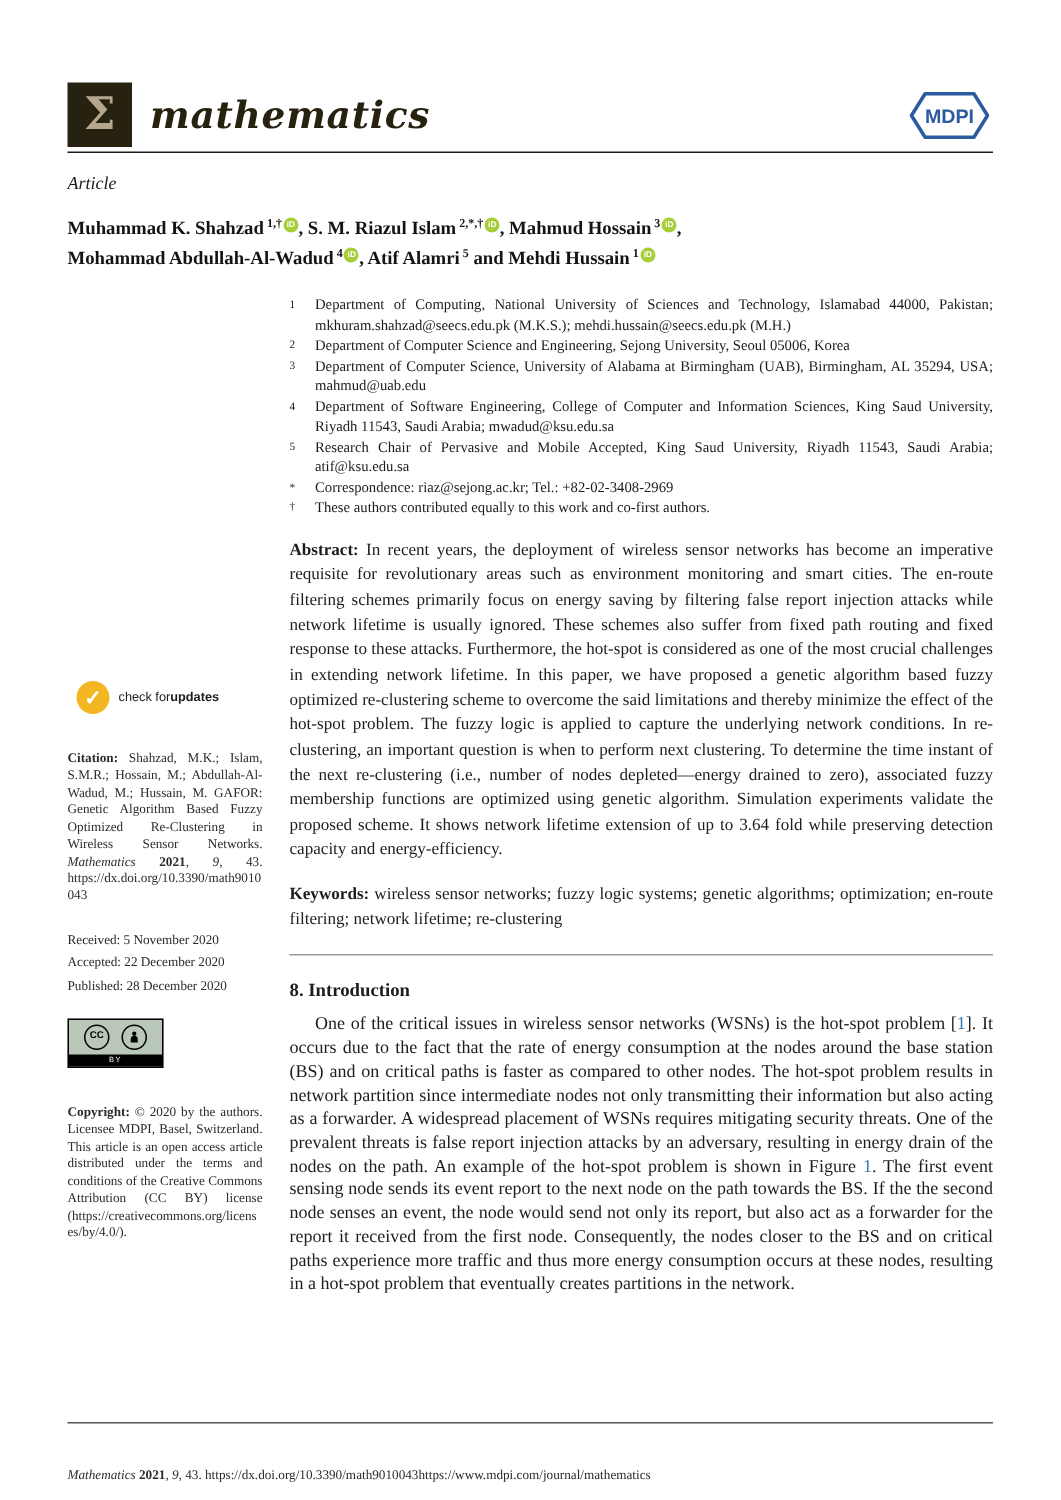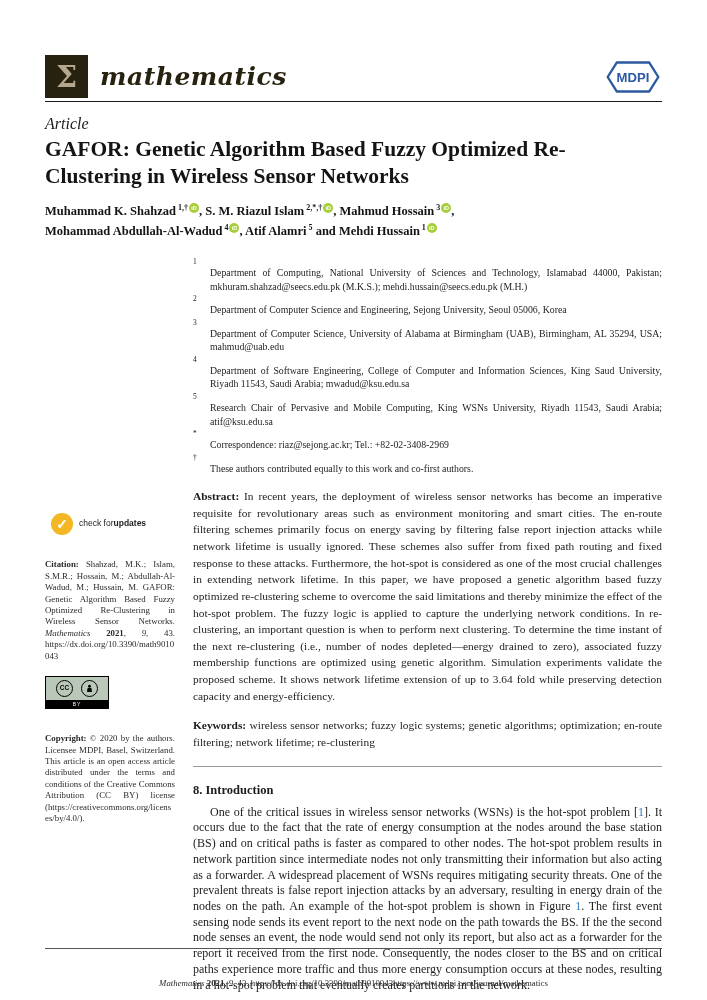--- a/index.html
+++ b/index.html
@@ -7,21 +7,21 @@
         padding:55px 45px 0 45px;overflow:hidden;
         font-family:"Liberation Serif","DejaVu Serif",serif;color:#1c1c1c;}
   
   .hdr{display:flex;justify-content:space-between;align-items:flex-start;height:44px;}
   .hdr-left{display:flex;align-items:center;gap:12px;}
   .sigma-box{width:43px;height:43px;background:#27210f;display:flex;align-items:center;justify-content:center;}
   .sigma-box span{color:#b5a78d;font-size:30px;font-weight:bold;font-family:"DejaVu Serif",serif;line-height:1;}
   .journal-name{font-family:"DejaVu Serif",serif;font-style:italic;font-weight:bold;font-size:25px;color:#27210f;letter-spacing:.5px;}
   .hdr-rule{border:none;border-top:1.4px solid #1a1a1a;margin:2px 0 0 0;}
   
-  .article-type{font-style:italic;font-size:16px;margin-top:13px;color:#1c1c1c;}
+  .article-type{font-style:italic;font-size:12px;margin-top:13px;color:#1c1c1c;}
   .paper-title{font-size:21.5px;font-weight:bold;line-height:1.24;margin:3px 0 0 0;color:#141414;max-width:585px;}
   .authors{font-size:12.5px;font-weight:bold;margin-top:13px;line-height:1.55;max-width:575px;color:#141414;}
   .authors sup{font-size:8px;margin-left:2px;font-weight:bold;}
   .orcid{display:inline-block;width:10px;height:10px;background:#a6ce39;border-radius:50%;color:#fff;
          font-size:5.5px;line-height:10px;text-align:center;font-weight:bold;
          font-family:"Liberation Sans",sans-serif;vertical-align:super;margin-left:1px;}
   
   .columns{display:flex;gap:18px;margin-top:15px;}
   .sidebar{width:130px;flex:none;font-size:8.8px;line-height:1.3;color:#2b2b2b;}
   .maincol{flex:1;min-width:0;}
@@ -40,33 +40,33 @@
   .cc-icons{display:flex;justify-content:space-around;align-items:center;padding:3px 6px;}
   .cc-circle{width:15px;height:15px;border:1.4px solid #000;border-radius:50%;display:inline-flex;
              align-items:center;justify-content:center;font-size:6.5px;font-weight:bold;color:#000;
              font-family:"Liberation Sans",sans-serif;background:transparent;}
   .cc-bar{background:#000;color:#fff;font-size:5px;text-align:center;height:8px;line-height:8px;
           font-family:"Liberation Sans",sans-serif;letter-spacing:1px;}
   
   .aff-list{font-size:9.8px;line-height:1.38;}
   .aff-row{display:flex;}
   .aff-marker{width:17px;flex:none;font-size:7.5px;padding-top:1px;}
-  .aff-text{flex:1;text-align:justify;margin-top:10px;}
+  .aff-text{flex:1;text-align:justify;}
   .abstract,.keywords{font-size:11.4px;line-height:1.46;text-align:justify;margin:13px 0 0 0;}
   .keywords{}
   .kw-rule{border:none;border-top:1px solid #9a9a9a;margin:15px 0 0 0;}
   .sec-heading{font-size:12.5px;font-weight:bold;margin:16px 0 0 0;}
   .body-par{font-size:12px;line-height:1.31;text-align:justify;margin:7px 0 0 0;text-indent:17px;}
   .ref{color:#3579b8;text-decoration:none;cursor:pointer;}
   
   .mdpi-logo{margin-top:3px;cursor:pointer;}
   
   .footer{position:absolute;left:45px;right:45px;bottom:12px;}
   .footer-rule{border:none;border-top:1px solid #555;margin:0 0 7px 0;}
-  .footer-row{display:flex;justify-content:center;font-size:8.8px;color:#2b2b2b;margin-top:29px;}
+  .footer-row{display:flex;justify-content:flex-start;font-size:8.8px;color:#2b2b2b;margin-top:29px;}
   .it{font-style:italic;} .bd{font-weight:bold;}
 </style>
 </head>
 <body>
 
 <div class="page">
 
   <div class="hdr">
     <div class="hdr-left">
       <div class="sigma-box">
@@ -77,39 +77,43 @@
     <div class="mdpi-logo">
       <svg viewBox="0 0 64 42" width="58" height="38">
         <polygon points="14,5 50,5 60,21 50,37 14,37 4,21" fill="none" stroke="#2c5aa0" stroke-width="2.6" stroke-linejoin="round"></polygon>
         <text x="32" y="26.5" text-anchor="middle" font-size="14.5" font-weight="bold" fill="#2c5aa0" font-family="Liberation Sans, sans-serif">MDPI</text>
       </svg>
     </div>
   </div>
   <hr class="hdr-rule">
 
   <div class="article-type">Article</div>
-  <h1 class="paper-title">GAFOR: Genetic Algorithm Based Fuzzy Optimized Re-Clustering in Wireless Sensor Networks</h1>
 
   <div class="authors"><span><span>Muhammad K. Shahzad</span><sup>1,†</sup><span class="orcid">iD</span><span>, </span></span><span><span>S. M. Riazul Islam</span><sup>2,*,†</sup><span class="orcid">iD</span><span>, </span></span><span><span>Mahmud Hossain</span><sup>3</sup><span class="orcid">iD</span><span>,</span></span><br><span><span>Mohammad Abdullah-Al-Wadud</span><sup>4</sup><span class="orcid">iD</span><span>, </span></span><span><span>Atif Alamri</span><sup>5</sup><span> and </span></span><span><span>Mehdi Hussain</span><sup>1</sup><span class="orcid">iD</span></span></div>
 
   <div class="columns">
 
     <div class="sidebar">
       <div class="sb-spacer"></div>
 
       <div class="check-badge">
         <span class="check-circle">✓</span>
         <span class="check-text">
           <span>check for</span>
           <b>updates</b>
         </span>
       </div>
 
       <div class="sb-block"><span class="lbl">Citation:</span><span> Shahzad, M.K.; Islam, S.M.R.; Hossain, M.; Abdullah-Al-Wadud, M.; Hussain, M. GAFOR: Genetic Algorithm Based Fuzzy Optimized Re-Clustering in Wireless Sensor Networks. </span><span class="it">Mathematics</span><span class="bd"> 2021</span><span>, </span><span class="it">9</span><span class="sb-url">, 43. https://dx.doi.org/10.3390/math9010043</span></div>
 
+      <div class="sb-dates">
+        <div>Received: 5 November 2020</div>
+        <div>Accepted: 22 December 2020</div>
+        <div>Published: 28 December 2020</div>
+      </div>
 
 
       <div class="cc-badge">
         <div class="cc-icons">
           <span class="cc-circle">CC</span>
           <span class="cc-circle">
             <svg viewBox="0 0 16 16" width="11" height="11">
                 <circle cx="8" cy="4.6" r="2.1" fill="#000"></circle>
                 <path d="M4.6 13.2 v-3.2 a3.4 3.4 0 0 1 6.8 0 v3.2 Z" fill="#000"></path>
               </svg>
@@ -135,21 +139,21 @@
         <div class="aff-row">
             <span class="aff-marker">3</span>
             <span class="aff-text">Department of Computer Science, University of Alabama at Birmingham (UAB), Birmingham, AL 35294, USA; mahmud@uab.edu</span>
           </div>
         <div class="aff-row">
             <span class="aff-marker">4</span>
             <span class="aff-text">Department of Software Engineering, College of Computer and Information Sciences, King Saud University, Riyadh 11543, Saudi Arabia; mwadud@ksu.edu.sa</span>
           </div>
         <div class="aff-row">
             <span class="aff-marker">5</span>
-            <span class="aff-text">Research Chair of Pervasive and Mobile Computing, King WSNs University, Riyadh 11543, Saudi Arabia; atif@ksu.edu.sa</span>
+            <span class="aff-text">Research Chair of Pervasive and Mobile Accepted, King Saud University, Riyadh 11543, Saudi Arabia; atif@ksu.edu.sa</span>
           </div>
         <div class="aff-row">
             <span class="aff-marker">*</span>
             <span class="aff-text">Correspondence: riaz@sejong.ac.kr; Tel.: +82-02-3408-2969</span>
           </div>
         <div class="aff-row">
             <span class="aff-marker">†</span>
             <span class="aff-text">These authors contributed equally to this work and co-first authors.</span>
           </div>
       </div>

